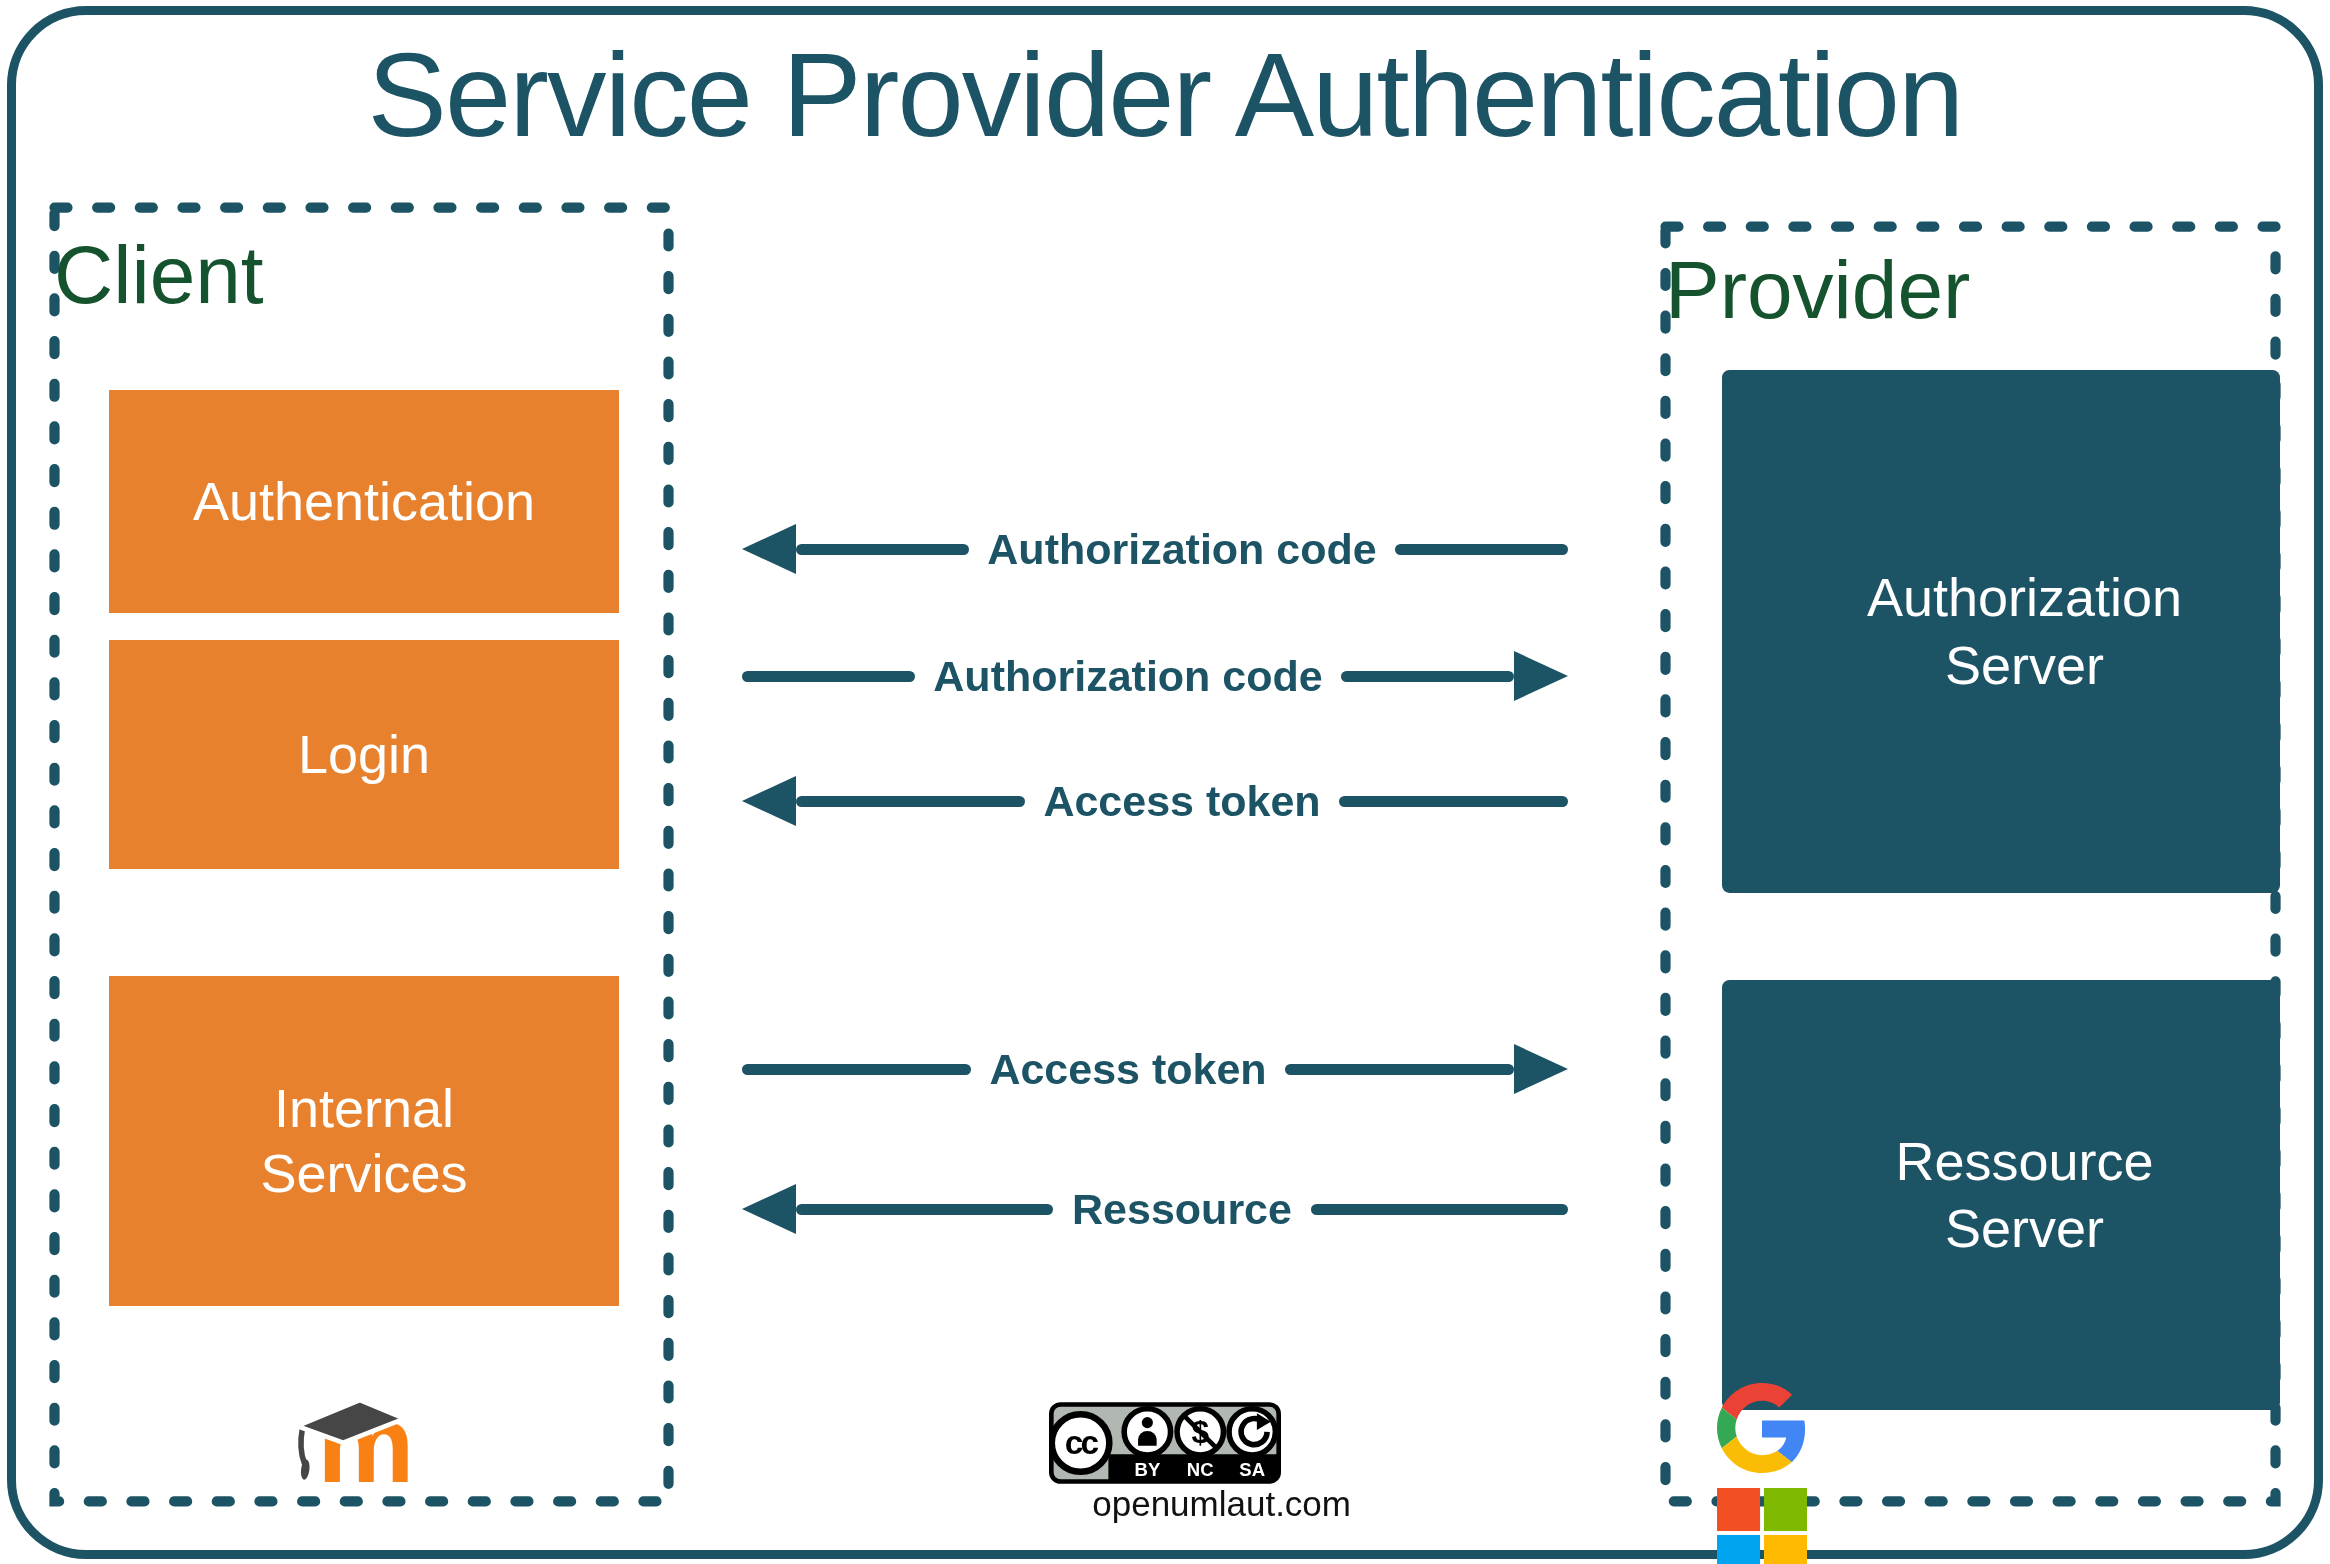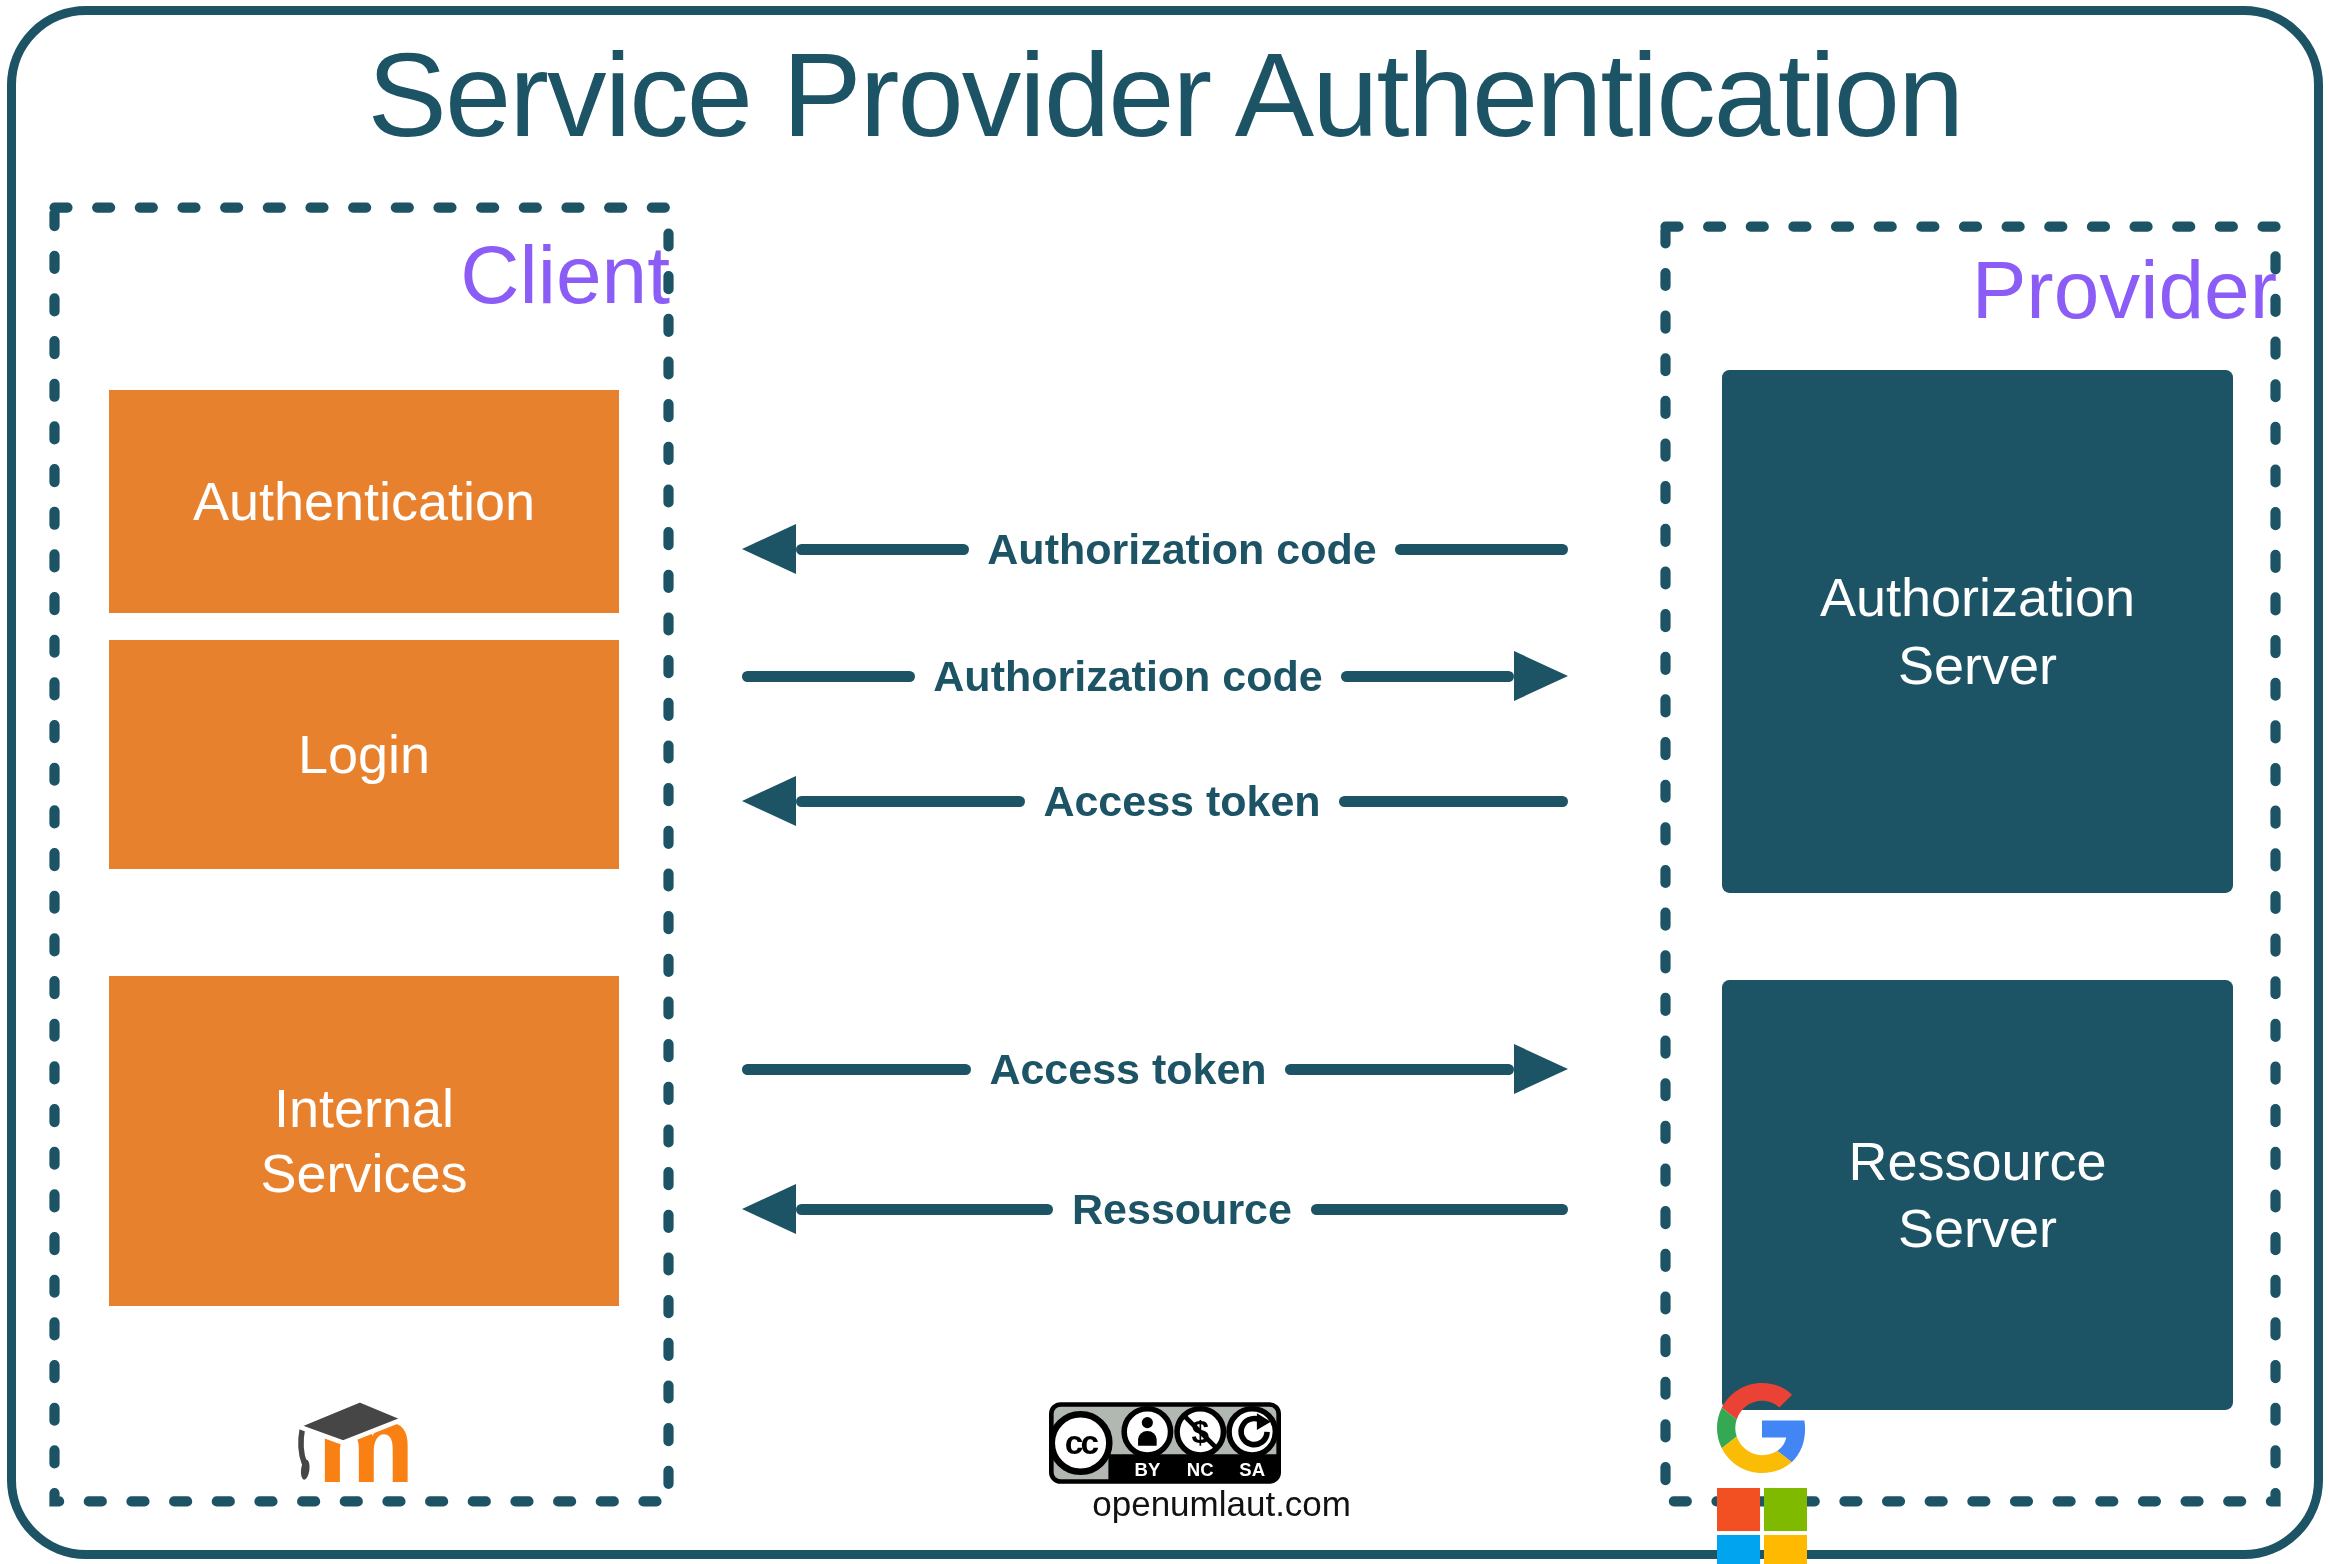--- a/index.html
+++ b/index.html
@@ -10,31 +10,31 @@
   .outer-frame {
     position:absolute; left:7.4px; top:5.6px; right:7.4px; bottom:5.6px;
     border:9.3px solid #1c5365; border-radius:79px;
   }
   .title {
     position:absolute; top:35px; left:0; width:100%; text-align:center;
     font-size:119px; color:#1c5365; letter-spacing:-1.9px; line-height:1;
   }
   .dashed-svg { position:absolute; }
   .group-label {
-    position:absolute; text-align:right; font-size:82px; color:#8b5cf6; line-height:1;
+    position:absolute; text-align:left; font-size:82px; color:#14532d; line-height:1;
   }
   .cbox {
     position:absolute; left:109px; width:510px; background:#e8812d;
     color:#ffffff; font-size:54px; display:flex; align-items:center; justify-content:center;
     text-align:center; line-height:1.2;
   }
   .sbox {
     position:absolute; left:1722px; width:511px; background:#1c5365; border-radius:7.4px;
     color:#ffffff; font-size:54px; display:flex; align-items:center; justify-content:center;
-    text-align:center; line-height:1.25;
+    text-align:center; line-height:1.25;padding-left:47px;
   }
   .sbox .wrap420 { max-width:390px; }
   .wrap300 { max-width:278px; }
   .flow {
     position:absolute; left:742px; width:826px; height:58px;
     display:flex; align-items:center; gap:18.6px;
   }
   .fline { flex:1; height:11px; background:#1c5365; border-radius:5.6px; }
   .flabel {
     font-size:43px; font-weight:bold; color:#1c5365; white-space:nowrap; line-height:1;

